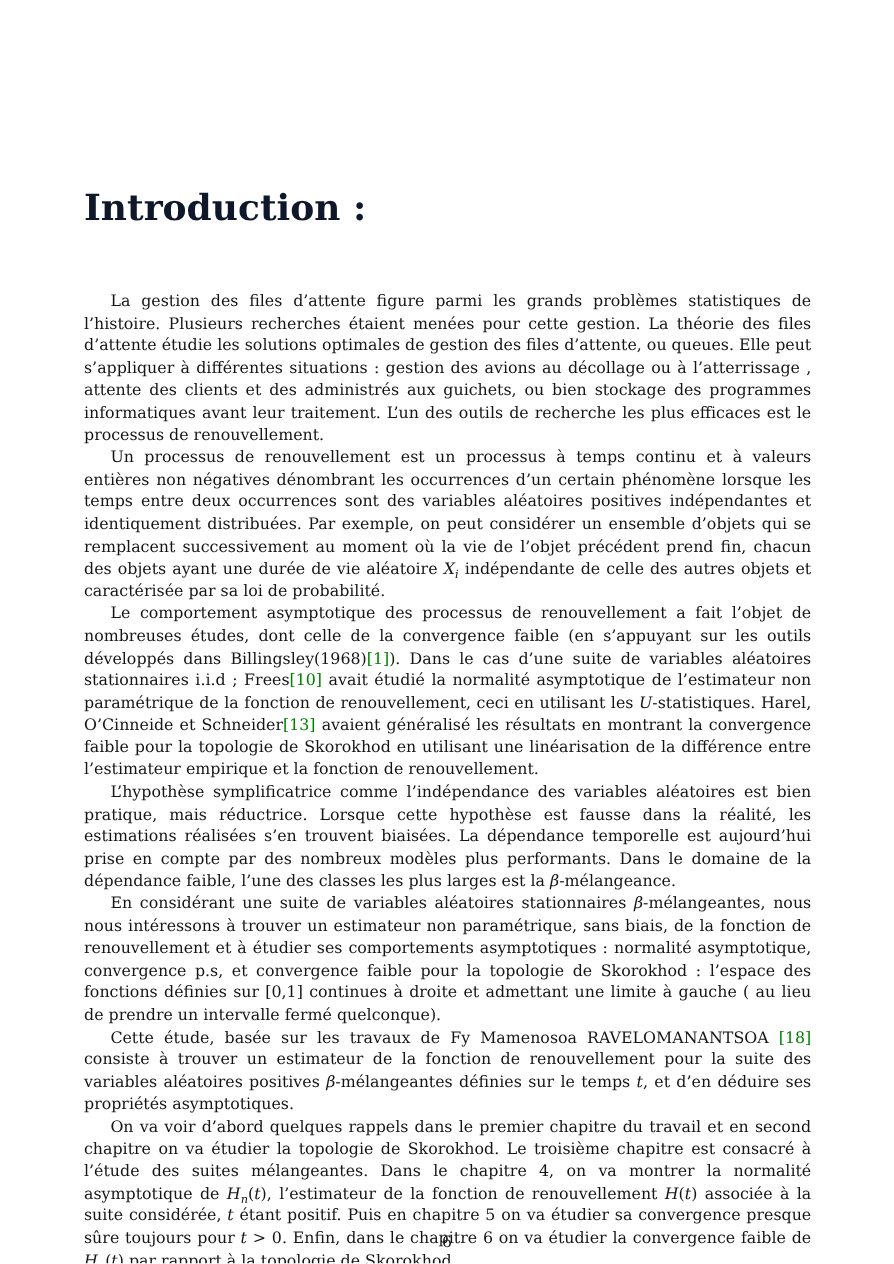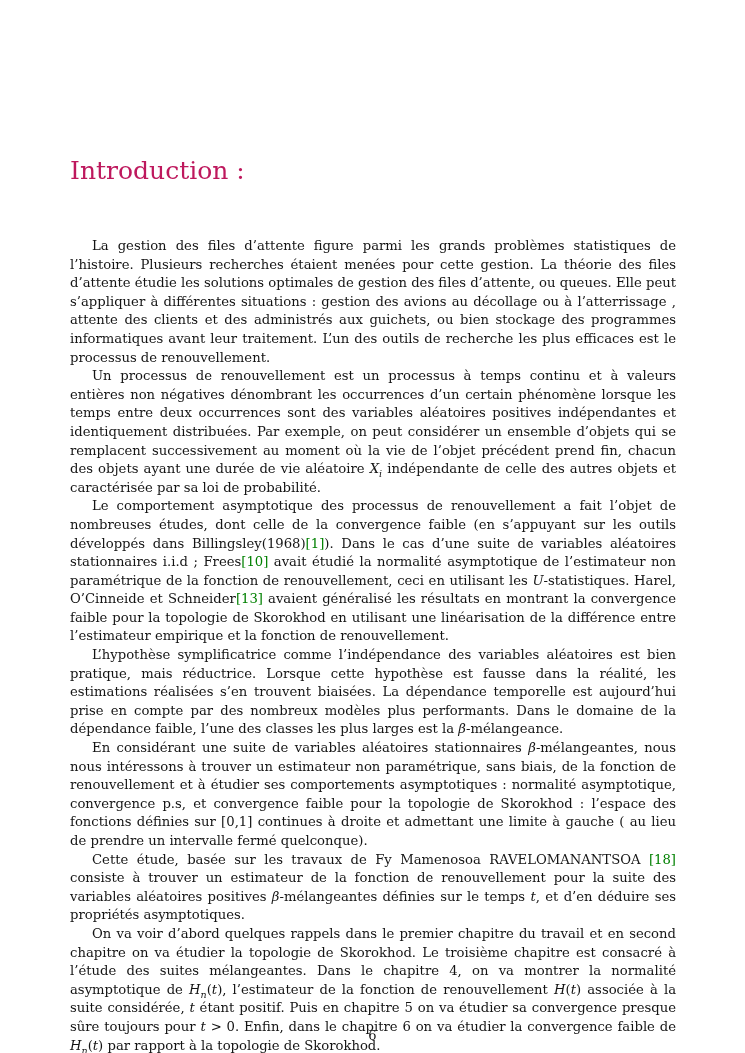--- a/index.html
+++ b/index.html
@@ -20,24 +20,24 @@
     background: #ffffff;
     overflow: hidden;
   }
   .content {
     position: absolute;
     left: 70px;
     right: 69px;
     top: 0;
   }
   .section-title {
-    font-size: 25px;
-    font-weight: normal;
+    font-size: 30px;
+    font-weight: bold;
     margin: 156px 0 0 0;
-    color: #be185d;
+    color: #0f172a;
   }
   .body-text {
     margin-top: 52px;
     font-size: 13.2px;
     line-height: 18.6px;
     text-align: justify;
   }
   .body-text p {
     margin: 0;
     text-indent: 22px;

